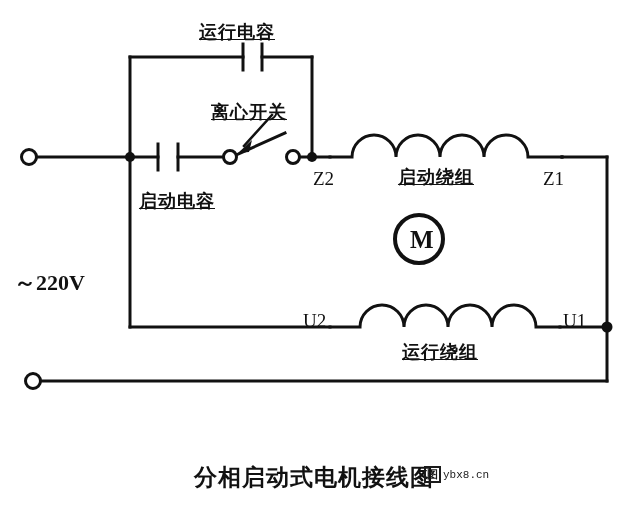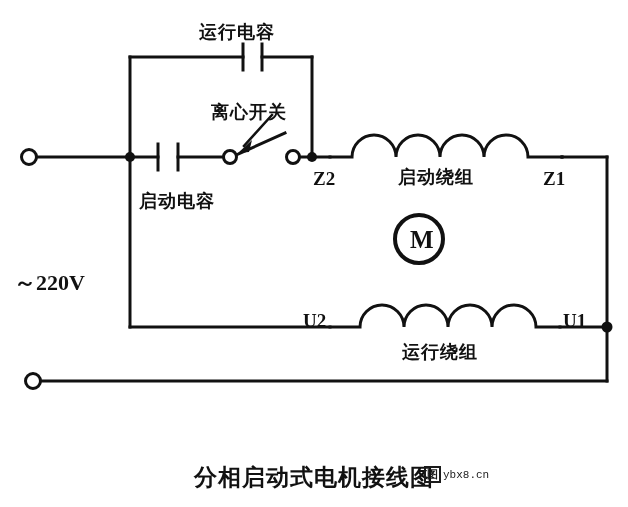--- a/index.html
+++ b/index.html
@@ -28,25 +28,26 @@
     position: absolute;
     color: #111111;
     white-space: nowrap;
     line-height: 1;
   }
   .cn {
     font-family: "DejaVu Sans", "Liberation Sans", sans-serif;
     font-size: 18px;
     font-weight: 700;
     letter-spacing: 1px;
+    text-decoration: underline;
   }
   .term {
     font-family: "Liberation Serif", "DejaVu Serif", serif;
     font-size: 19px;
-    font-weight: 700;
+    font-weight: 400;
   }
   .volt {
     font-family: "Liberation Serif", "DejaVu Serif", serif;
     font-size: 22px;
     font-weight: 700;
     letter-spacing: 0px;
   }
   #title-text {
     position: absolute;
     left: 0;

